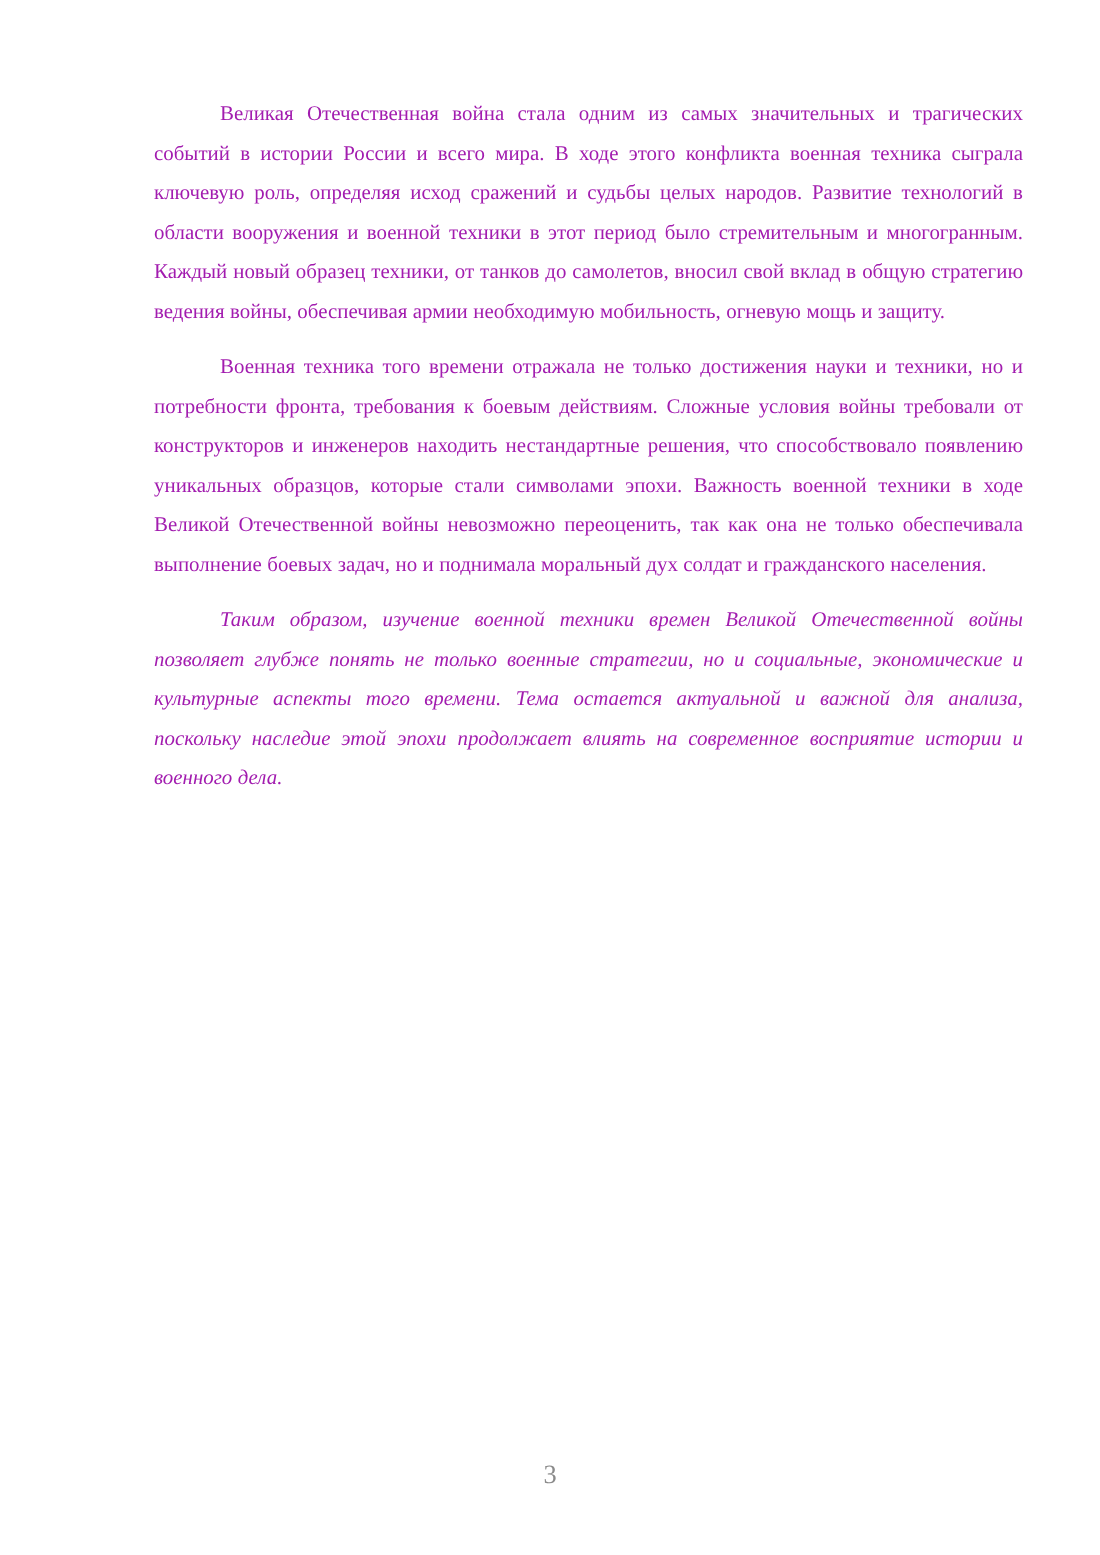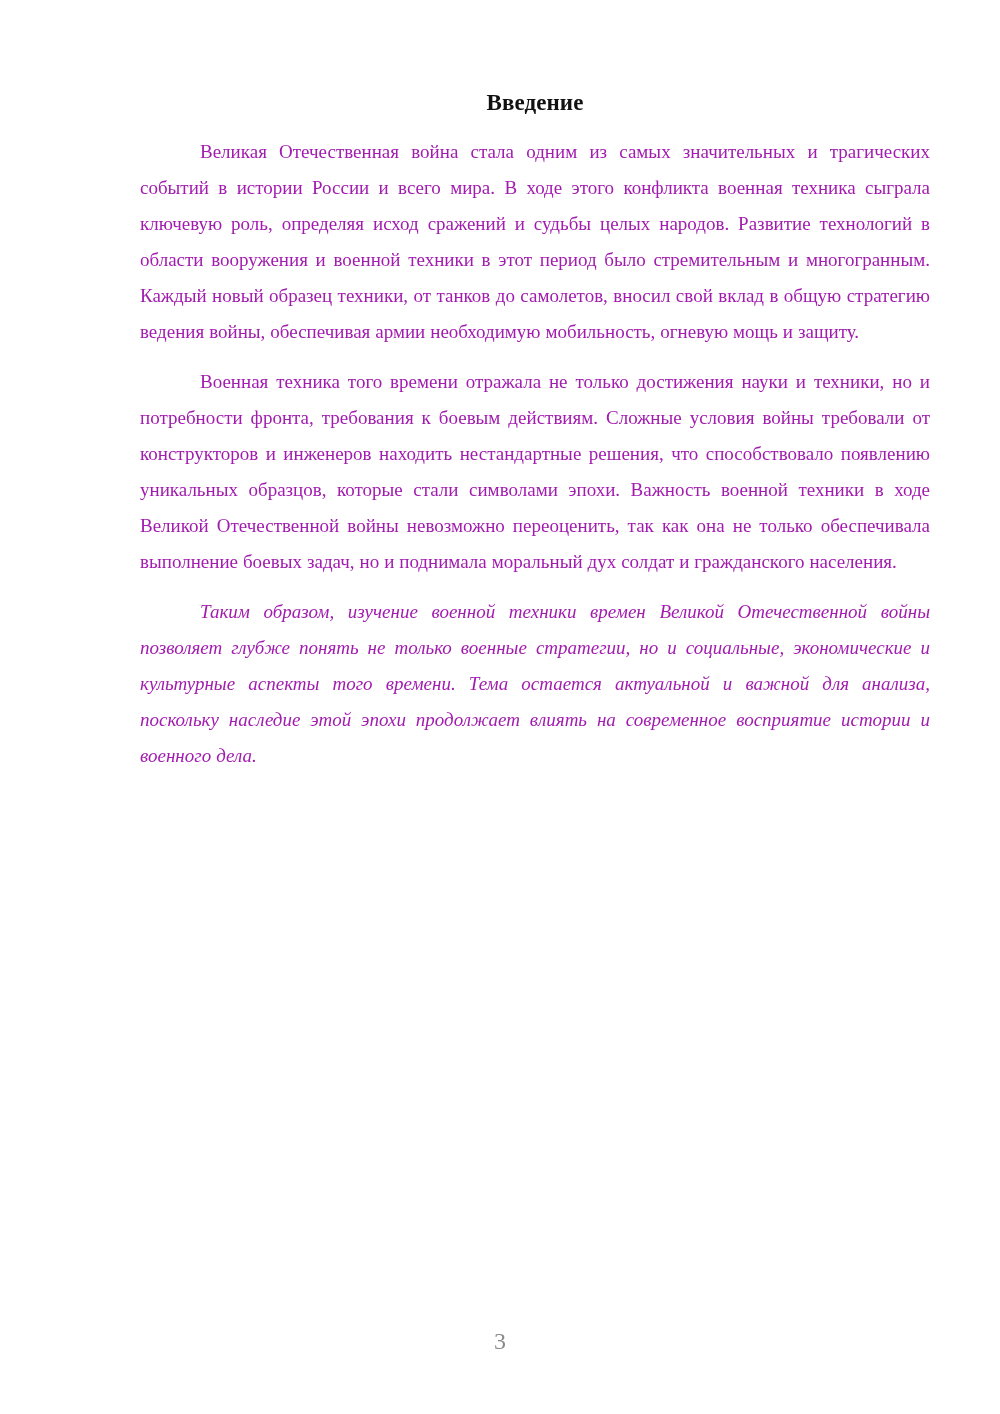--- a/index.html
+++ b/index.html
@@ -82,21 +82,20 @@
     display: inline-block;
   }
 </style>
 </head>
 <body>
 
 <div class="page">
 
   <div class="content">
 
-    <h1 class="doc-heading">Введение</h1>
 
     <p class="body-text">Великая Отечественная война стала одним из самых значительных и трагических событий в истории России и всего мира. В ходе этого конфликта военная техника сыграла ключевую роль, определяя исход сражений и судьбы целых народов. Развитие технологий в области вооружения и военной техники в этот период было стремительным и многогранным. Каждый новый образец техники, от танков до самолетов, вносил свой вклад в общую стратегию ведения войны, обеспечивая армии необходимую мобильность, огневую мощь и защиту.</p>
 
     <p class="body-text">Военная техника того времени отражала не только достижения науки и техники, но и потребности фронта, требования к боевым действиям. Сложные условия войны требовали от конструкторов и инженеров находить нестандартные решения, что способствовало появлению уникальных образцов, которые стали символами эпохи. Важность военной техники в ходе Великой Отечественной войны невозможно переоценить, так как она не только обеспечивала выполнение боевых задач, но и поднимала моральный дух солдат и гражданского населения.</p>
 
     <p class="body-text">Таким образом, изучение военной техники времен Великой Отечественной войны позволяет глубже понять не только военные стратегии, но и социальные, экономические и культурные аспекты того времени. Тема остается актуальной и важной для анализа, поскольку наследие этой эпохи продолжает влиять на современное восприятие истории и военного дела.</p>
 
   </div>
 
   <div class="page-footer">

